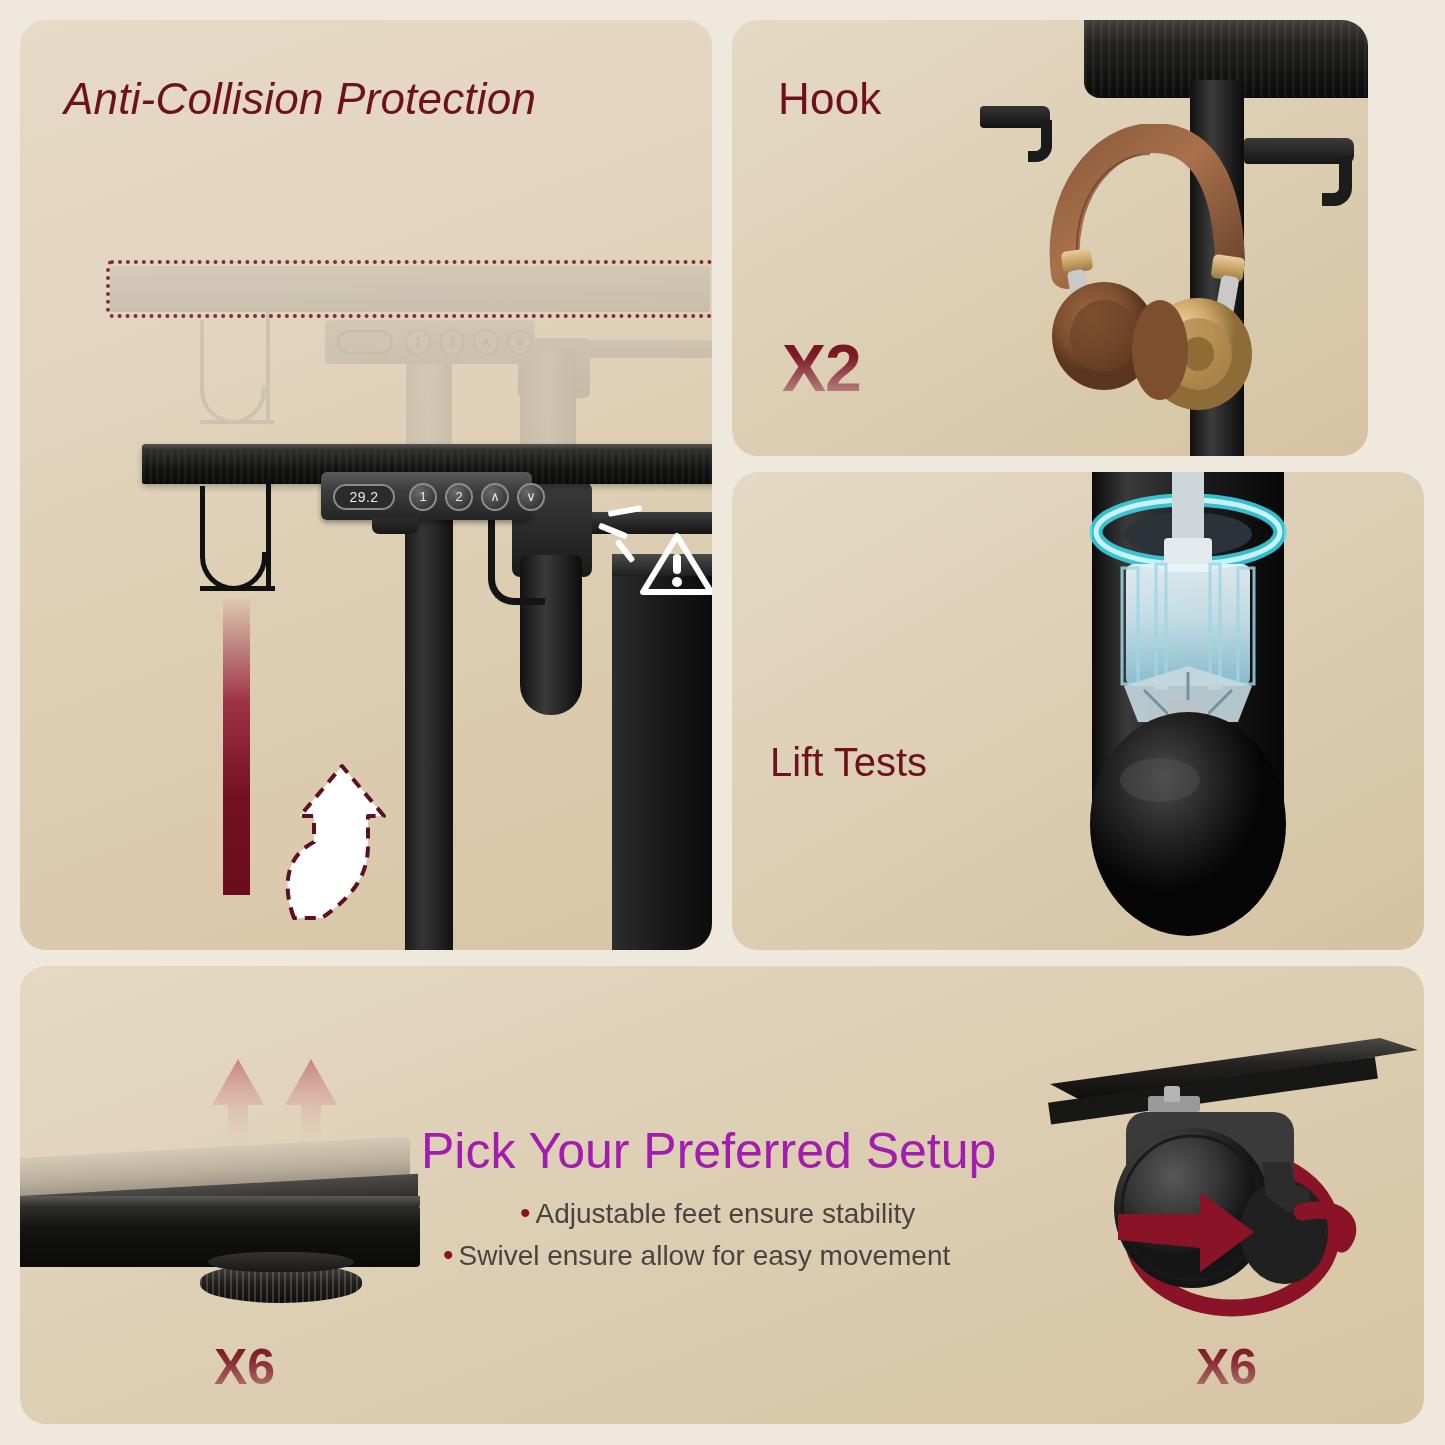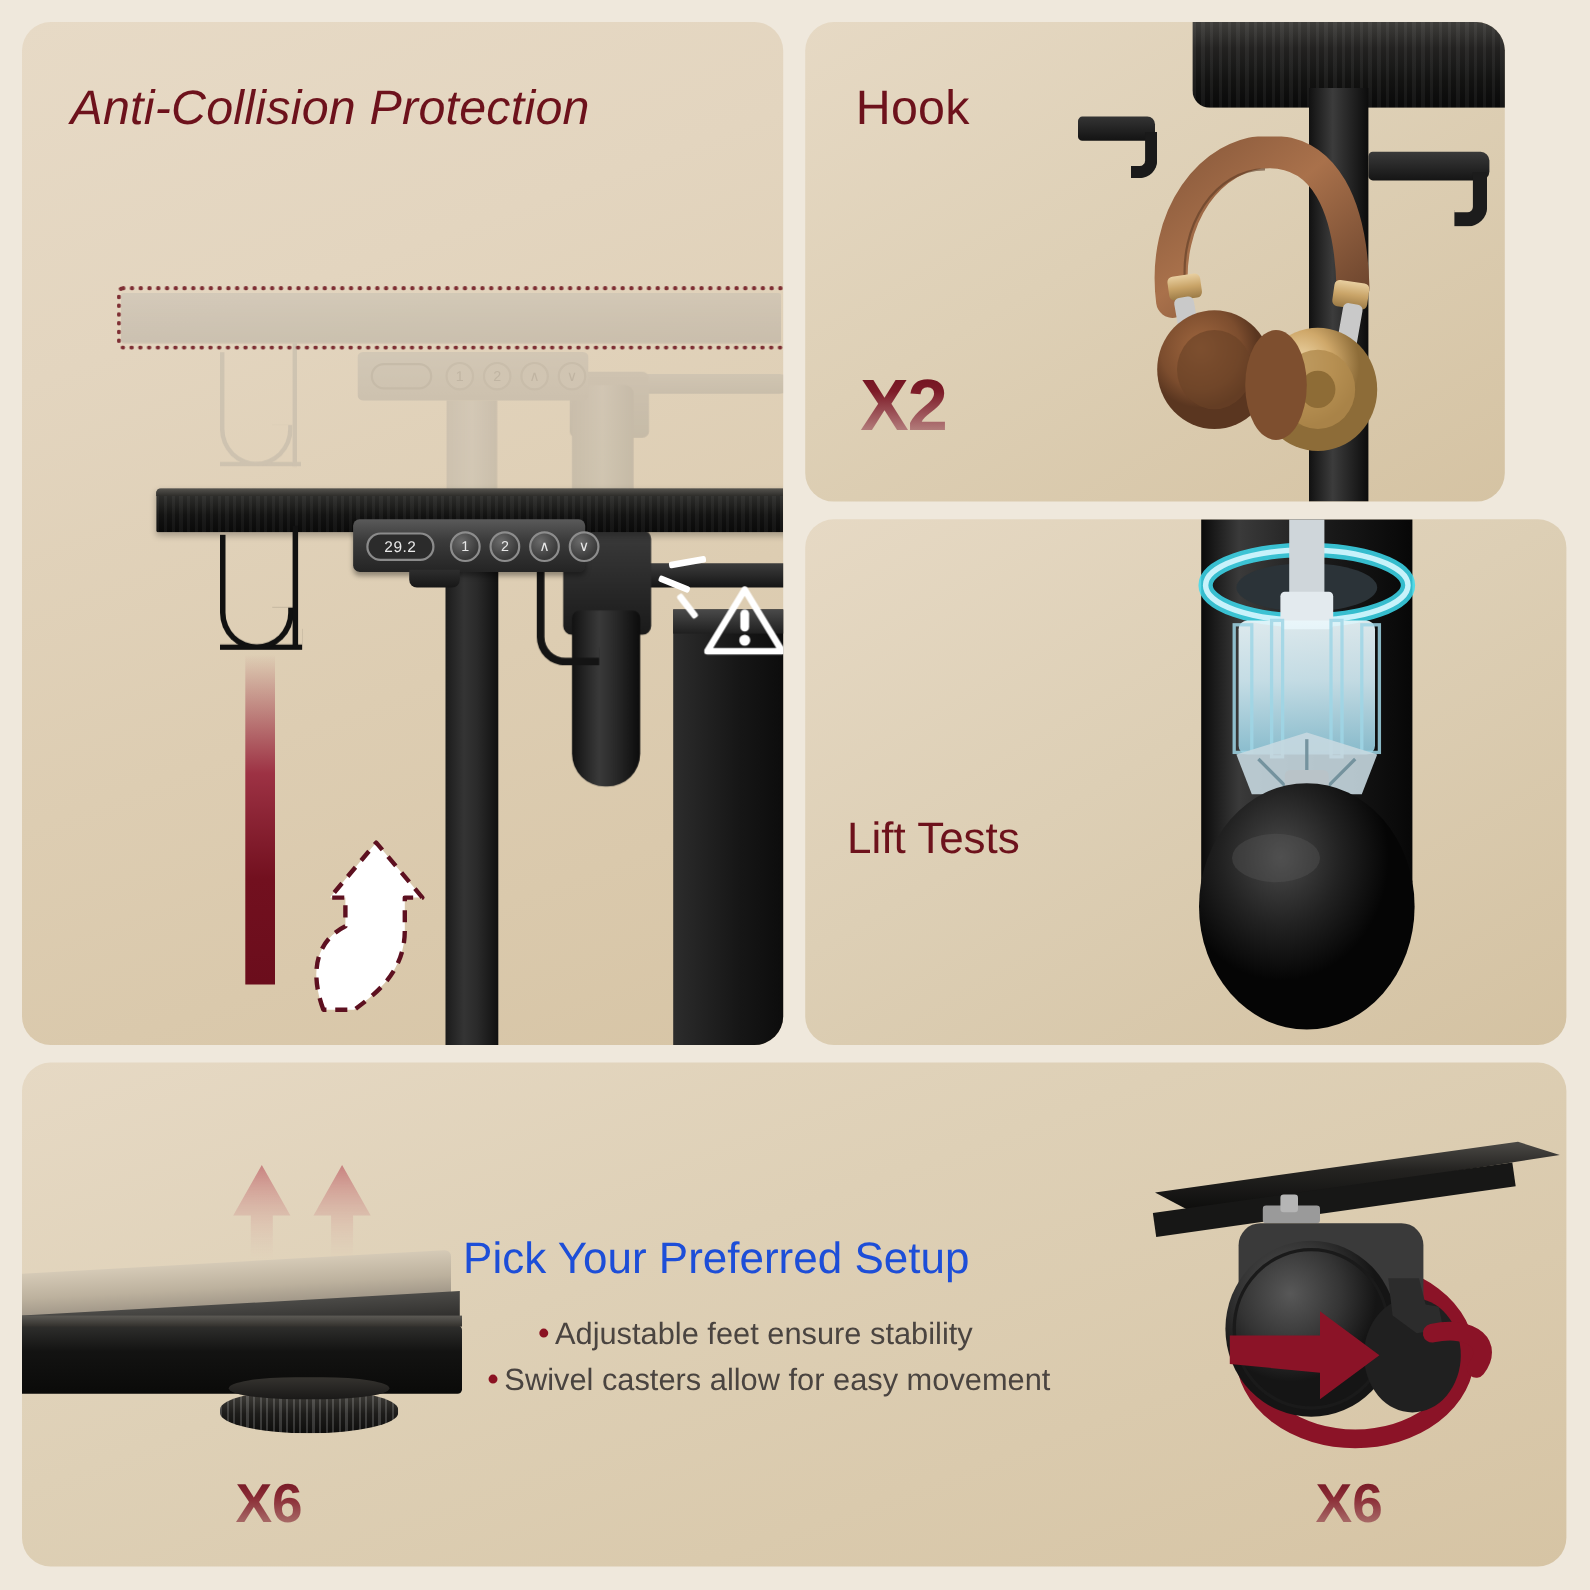--- a/index.html
+++ b/index.html
@@ -245,28 +245,28 @@
   #lift-label{
     position:absolute;left:770px;top:740px;font-size:40px;color:#6d121c;
   }
 
   
   #panel-setup{
     left:20px;top:966px;width:1404px;height:458px;
     background:linear-gradient(160deg,#e6d9c4 0%,#ded0b6 40%,#d6c4a4 100%);
   }
   #setup-title{
-    position:absolute;left:421px;top:1122px;font-size:40px;color:#1d4ed8;
+    position:absolute;left:421px;top:1122px;font-size:50px;color:#a21caf;
     white-space:nowrap;
   }
   .bullet-line{
     position:absolute;color:#4a4440;font-size:28px;white-space:nowrap;
   }
   .bullet-line .dot{color:#8b1222;font-size:30px;margin-right:5px;}
-  #b-line1{left:489px;top:1196px;}
+  #b-line1{left:520px;top:1196px;}
   #b-line2{left:443px;top:1238px;}
 
   
   .ft-base{
     position:absolute;left:0px;top:1205px;width:400px;height:62px;
     background:linear-gradient(180deg,#2f2f2d 0%,#131312 38%,#0a0a09 100%);
     border-radius:0 4px 4px 0;
   }
   .ft-base::before{
     content:"";position:absolute;left:0;top:-9px;width:100%;height:10px;
@@ -519,18 +519,18 @@
       <path d="M78 204 L78 178 L160 178 L160 156 L214 196 L160 236 L160 212 Z" fill="#8b1327"></path>
       <path d="M262 176 C300 168 318 188 302 208" fill="none" stroke="#8b1327" stroke-width="17" stroke-linecap="round"></path>
     </svg>
   </div>
 
   <div id="setup-title">Pick Your Preferred Setup</div>
   <div class="bullet-line" id="b-line1">
     <span class="dot">•</span><span>Adjustable feet ensure stability</span>
   </div>
   <div class="bullet-line" id="b-line2">
-    <span class="dot">•</span><span>Swivel casters allow for easy movement</span>
+    <span class="dot">•</span><span>Swivel ensure allow for easy movement</span>
   </div>
   <div id="x6-left">X6</div>
   <div id="x6-right">X6</div>
 
 </div>
 
 </body></html>

